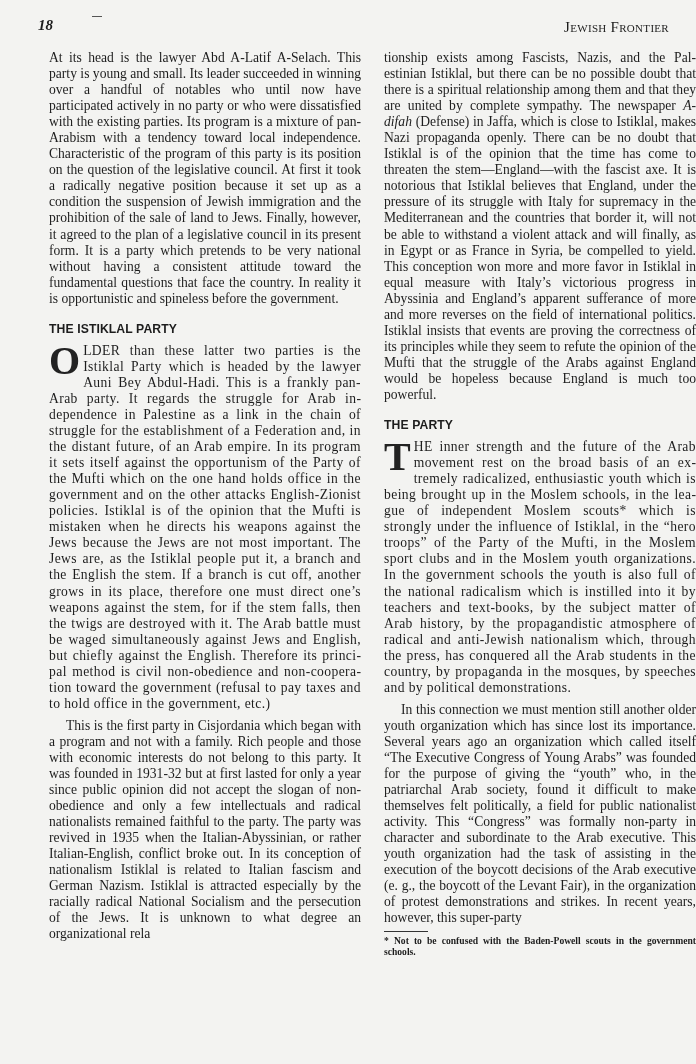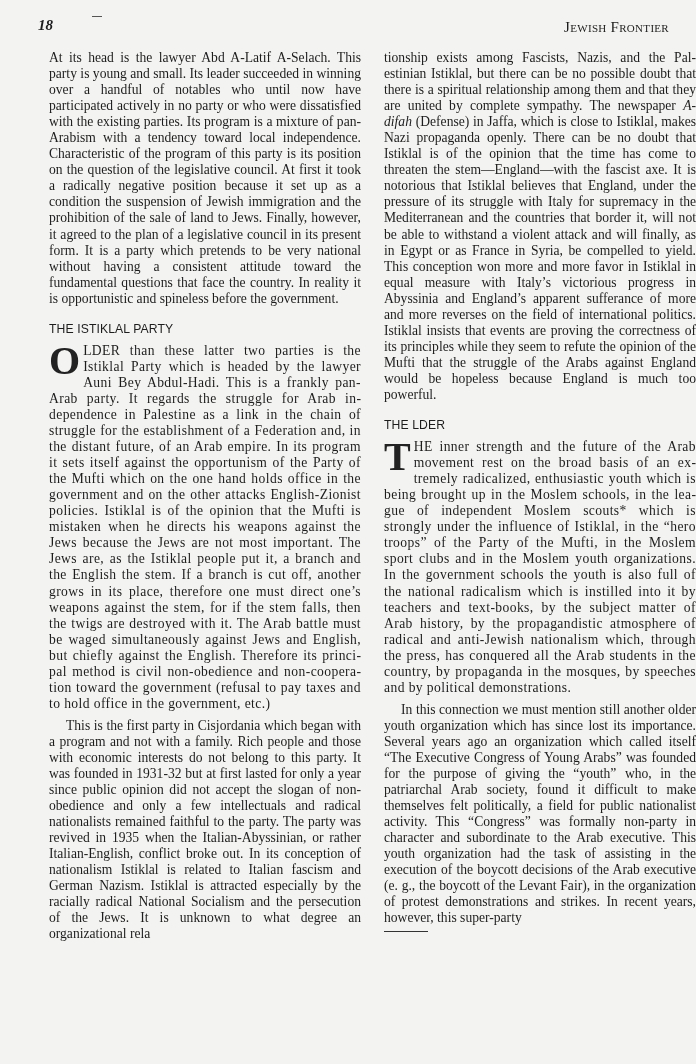--- a/index.html
+++ b/index.html
@@ -27,21 +27,21 @@
     font-size: 13.6px; line-height: 16.05px;
     text-align: justify;
     hyphens: manual;
   }
   .col.left { left: 37px; margin-left: 12px; }
   .col.right { left: 364px; margin-left: 20px; }
   .col p { margin: 0; }
   .col p.indent { text-indent: 17px; margin-top: 6px; }
   .section-head {
     font-family: "Liberation Sans", "DejaVu Sans", sans-serif;
-    font-weight: normal; font-size: 12.2px;
+    font-weight: bold; font-size: 12.2px;
     margin: 14px 0 6px 0; letter-spacing: 0.1px;
     text-align: left;
   }
   .dropcap {
     float: left; font-size: 40px; line-height: 30px;
     margin: 3px 3px 0 0; font-weight: bold; color: #222;
   }
   .dropcap-rest { letter-spacing: 0.4px; }
   .footnote-rule { width: 44px; height: 1px; background: #333; margin: 5px 0 3px 0; }
   .footnote { font-size: 9.6px; line-height: 11px; font-weight: bold; }
@@ -58,19 +58,20 @@
   <p>At its head is the lawyer Abd A-Latif A-Selach. This party is young and small. Its leader succeed­ed in winning over a handful of notables who until now have participated actively in no party or who were dissatisfied with the existing parties. Its pro­gram is a mixture of pan-Arabism with a tendency toward local independence. Characteristic of the program of this party is its position on the ques­tion of the legislative council. At first it took a radically negative position because it set up as a condition the suspension of Jewish immigration and the prohibition of the sale of land to Jews. Finally, however, it agreed to the plan of a legisla­tive council in its present form. It is a party which pretends to be very national without having a consistent attitude toward the fundamental ques­tions that face the country. In reality it is oppor­tunistic and spineless before the government.</p>
   <div class="section-head">THE ISTIKLAL PARTY</div>
   <p>
     <span class="dropcap">O</span><span class="dropcap-rest">LDER than these latter two parties is the Istiklal Party which is headed by the lawyer Auni Bey Abdul-Hadi. This is a frankly pan-Arab party. It regards the struggle for Arab in­dependence in Palestine as a link in the chain of struggle for the establishment of a Federation and, in the distant future, of an Arab empire. In its program it sets itself against the opportunism of the Party of the Mufti which on the one hand holds office in the government and on the other at­tacks English-Zionist policies. Istiklal is of the opinion that the Mufti is mistaken when he directs his weapons against the Jews because the Jews are not most important. The Jews are, as the Istiklal people put it, a branch and the English the stem. If a branch is cut off, another grows in its place, therefore one must direct one’s weapons against the stem, for if the stem falls, then the twigs are destroyed with it. The Arab battle must be wag­ed simultaneously against Jews and English, but chiefly against the English. Therefore its princi­pal method is civil non-obedience and non-coopera­tion toward the government (refusal to pay taxes and to hold office in the government, etc.)</span>
   </p>
   <p class="indent">This is the first party in Cisjordania which be­gan with a program and not with a family. Rich people and those with economic interests do not belong to this party. It was founded in 1931-32 but at first lasted for only a year since public opin­ion did not accept the slogan of non-obedience and only a few intellectuals and radical nationalists re­mained faithful to the party. The party was re­vived in 1935 when the Italian-Abyssinian, or rather Italian-English, conflict broke out. In its conception of nationalism Istiklal is related to Ital­ian fascism and German Nazism. Istiklal is at­tracted especially by the racially radical National Socialism and the persecution of the Jews. It is unknown to what degree an organizational rela­</p>
 </div>
 
 <div class="col right">
   <p><span>tionship exists among Fascists, Nazis, and the Pal­estinian Istiklal, but there can be no possible doubt that there is a spiritual relationship among them and that they are united by complete sympathy. The newspaper </span><em class="it">A-difah</em><span> (Defense) in Jaffa, which is close to Istiklal, makes Nazi propaganda openly. There can be no doubt that Istiklal is of the opinion that the time has come to threaten the stem—England—with the fascist axe. It is notor­ious that Istiklal believes that England, under the pressure of its struggle with Italy for supremacy in the Mediterranean and the countries that bor­der it, will not be able to withstand a violent at­tack and will finally, as in Egypt or as France in Syria, be compelled to yield. This conception won more and more favor in Istiklal in equal measure with Italy’s victorious progress in Abyssinia and England’s apparent sufferance of more and more reverses on the field of international politics. Is­tiklal insists that events are proving the correct­ness of its principles while they seem to refute the opinion of the Mufti that the struggle of the Arabs against England would be hopeless because England is much too powerful.</span></p>
-  <div class="section-head">THE LDER</div>
+  <div class="section-head">THE PARTY</div>
   <p>
     <span class="dropcap">T</span><span class="dropcap-rest">HE inner strength and the future of the Arab movement rest on the broad basis of an ex­tremely radicalized, enthusiastic youth which is be­ing brought up in the Moslem schools, in the lea­gue of independent Moslem scouts* which is strongly under the influence of Istiklal, in the “hero troops” of the Party of the Mufti, in the Moslem sport clubs and in the Moslem youth or­ganizations. In the government schools the youth is also full of the national radicalism which is in­stilled into it by teachers and text-books, by the subject matter of Arab history, by the propagan­distic atmosphere of radical and anti-Jewish na­tionalism which, through the press, has conquered all the Arab students in the country, by propagan­da in the mosques, by speeches and by political demonstrations.</span>
   </p>
   <p class="indent">In this connection we must mention still another older youth organization which has since lost its importance. Several years ago an organization which called itself “The Executive Congress of Young Arabs” was founded for the purpose of giving the “youth” who, in the patriarchal Arab society, found it difficult to make themselves felt politically, a field for public nationalist activity. This “Congress” was formally non-party in char­acter and subordinate to the Arab executive. This youth organization had the task of assisting in the execution of the boycott decisions of the Arab ex­ecutive (e. g., the boycott of the Levant Fair), in the organization of protest demonstrations and strikes. In recent years, however, this super-party</p>
   <div class="footnote-rule"></div>
+  <div class="footnote">* Not to be confused with the Baden-Powell scouts in the government schools.</div>
 </div>
 
 </body></html>

